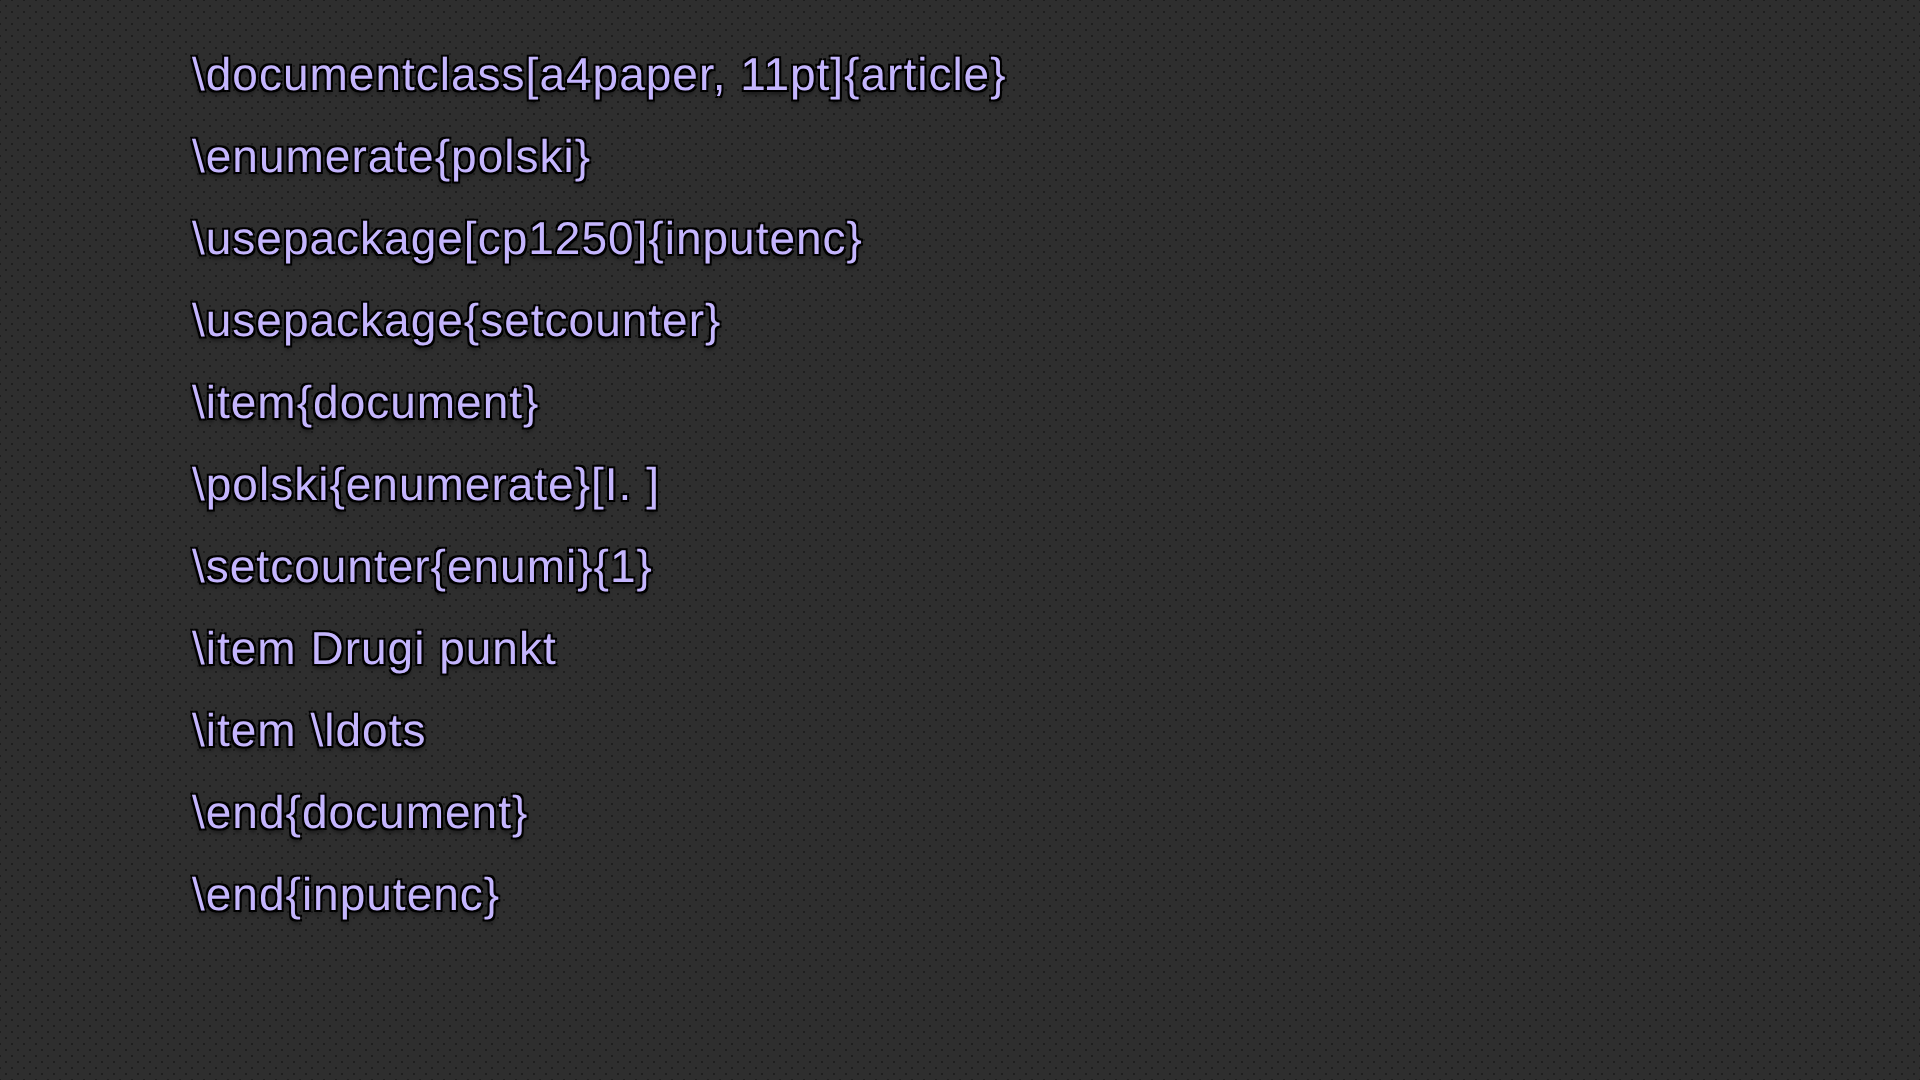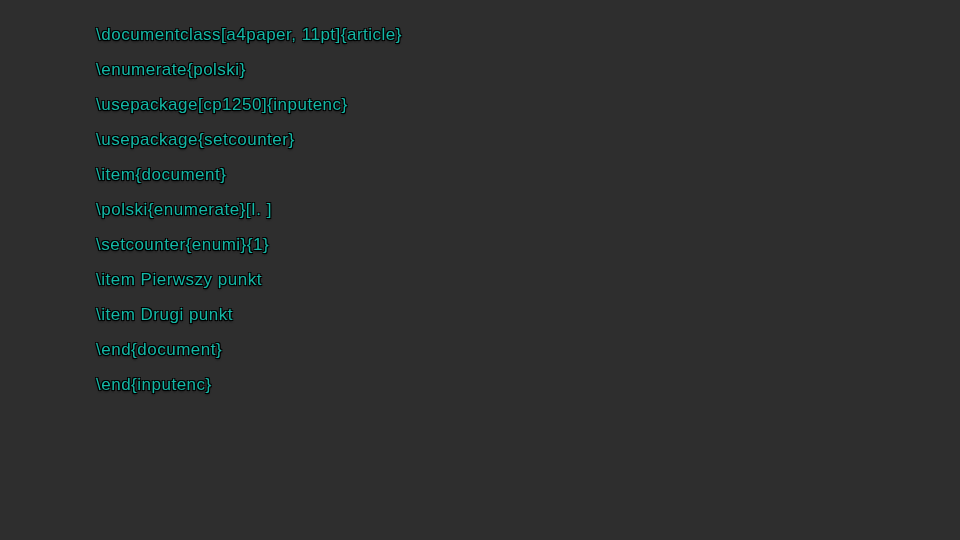--- a/index.html
+++ b/index.html
@@ -11,24 +11,24 @@
     background-size:6px 6px;
     background-position:0 0,3px 3px;
     font-family:"Trebuchet MS","Segoe UI",Arial,sans-serif;
   }
   .sheet{
     position:absolute;
     left:96px;top:26px;
     width:780px;
   }
   .line{
-    font-size:17px;
+    font-size:23px;
     line-height:1.0;
     letter-spacing:.5px;
-    color:#14b8a6;
+    color:#c4b5fd;
     text-shadow:
       -1px -1px 0 #000,
        1px -1px 0 #000,
       -1px  1px 0 #000,
        1px  1px 0 #000,
        0 2px 2px rgba(0,0,0,.6);
     margin:0 0 18px 0;
     white-space:pre;
   }
 </style>
@@ -36,17 +36,17 @@
 <body>
 
 <div class="sheet">
   <div class="line">\documentclass[a4paper, 11pt]{article}</div>
   <div class="line">\enumerate{polski}</div>
   <div class="line">\usepackage[cp1250]{inputenc}</div>
   <div class="line">\usepackage{setcounter}</div>
   <div class="line">\item{document}</div>
   <div class="line">\polski{enumerate}[I. ]</div>
   <div class="line">\setcounter{enumi}{1}</div>
-  <div class="line">\item Pierwszy punkt</div>
   <div class="line">\item Drugi punkt</div>
+  <div class="line">\item \ldots</div>
   <div class="line">\end{document}</div>
   <div class="line">\end{inputenc}</div>
 </div>
 
 </body></html>

